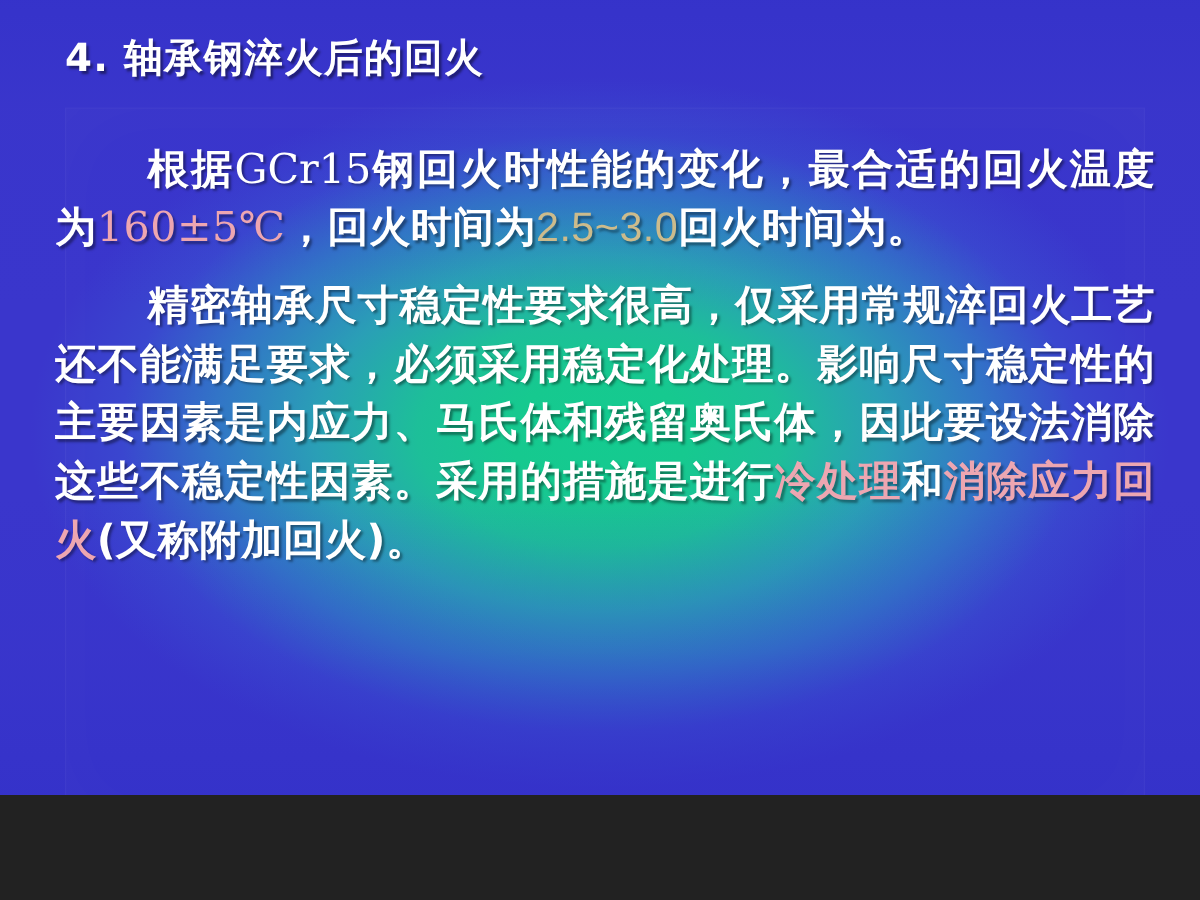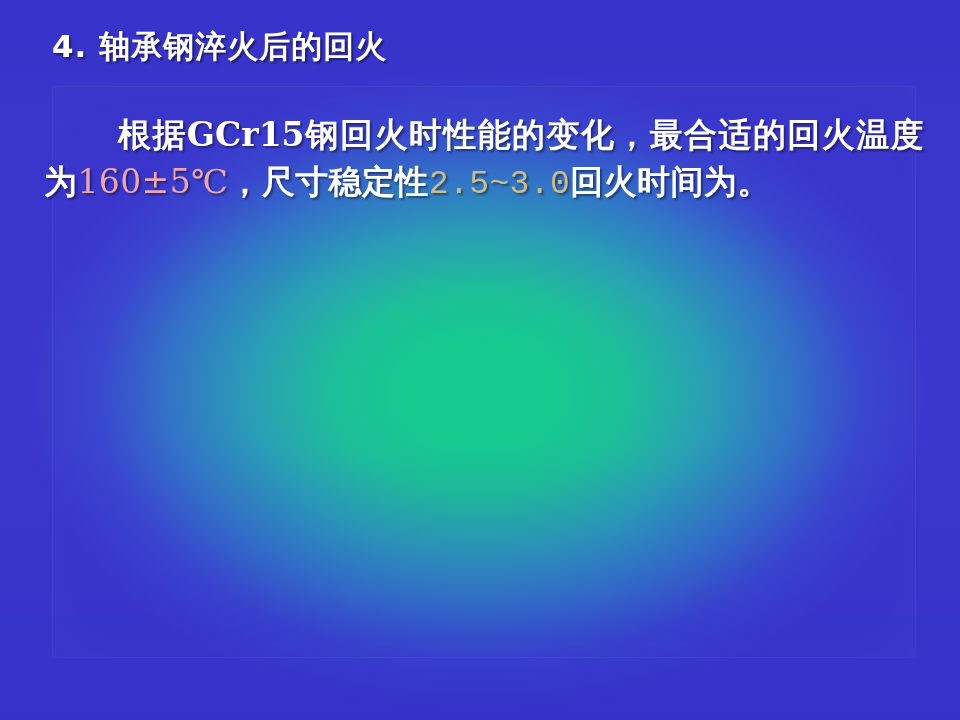--- a/index.html
+++ b/index.html
@@ -3,21 +3,21 @@
 <meta charset="utf-8">
 <style>
   html, body {
     margin: 0;
     padding: 0;
     background: #222;
   }
   #slide {
     position: relative;
     width: 960px;
-    height: 720px;
+    height: 636px;
     overflow: hidden;
     font-family: "DejaVu Sans", "Liberation Sans", sans-serif;
     
     background-color: #a21caf;
   }
   
   #bg-radial {
     position: absolute;
     left: -4%;
     top: -6%;
@@ -93,30 +93,30 @@
     text-align: justify;
     text-justify: inter-character;
     text-shadow: 2px 2px 2px rgba(0,0,0,0.40);
   }
   p.para:last-child { margin-bottom: 0; }
 
   p.gap-before { margin-top: 15px; }
 
   .latin {
     font-family: "DejaVu Serif", "Liberation Serif", serif;
-    font-weight: 700;
+    font-weight: 400;
     letter-spacing: 0px;
   }
   .hl-pink {
     color: #eda6b1;
     text-shadow: 2px 2px 2px rgba(0,0,0,0.38);
   }
   .hl-tan {
     color: #ccbb8c;
-    font-family: Liberation Mono, monospace;
+    font-family: Liberation Sans, sans-serif;
     font-weight: 500;
     text-shadow: 2px 2px 2px rgba(0,0,0,0.38);
   }
   .hl-pink-latin {
     color: #eda6b1;
     font-family: "DejaVu Serif", "Liberation Serif", serif;
     font-weight: 400;
     text-shadow: 2px 2px 2px rgba(0,0,0,0.38);
   }
 </style>
@@ -129,19 +129,20 @@
   <div id="bg-veil"></div>
   <div id="content-placeholder"></div>
 
   <div id="stage">
 
     <div class="title">4. 轴承钢淬火后的回火</div>
 
     <div class="body-block">
 
 
-      <p class="para gap-before"><span>根据</span><span class="latin">GCr15</span><span>钢回火时性能的变化，最合适的回火温度为</span><span class="hl-pink-latin">160±5℃</span><span>，尺寸稳定性</span><span class="hl-tan">2.5~3.0</span><span>回火时间为。</span></p>
+      <p class="para gap-before"><span>根据</span><span class="latin">GCr15</span><span>钢回火时性能的变化，最合适的回火温度为</span><span class="hl-pink-latin">160±5℃</span><span>，回火时间为</span><span class="hl-tan">2.5~3.0</span><span>回火时间为。</span></p>
 
+      <p class="para gap-before"><span>精密轴承尺寸稳定性要求很高，仅采用常规淬回火工艺还不能满足要求，必须采用稳定化处理。影响尺寸稳定性的主要因素是内应力、马氏体和残留奥氏体，因此要设法消除这些不稳定性因素。采用的措施是进行</span><span class="hl-pink">冷处理</span><span>和</span><span class="hl-pink">消除应力回火</span><span>(又称附加回火)。</span></p>
 
     </div>
 
   </div>
 </div>
 
 </body></html>

